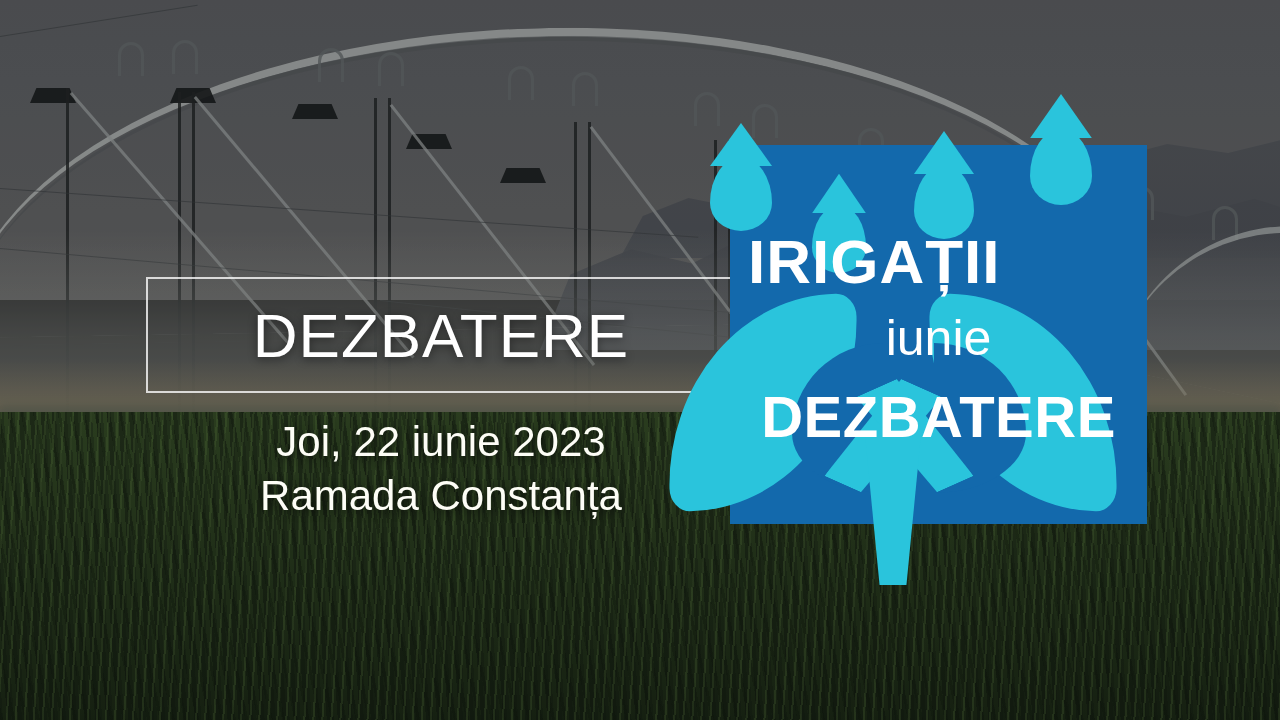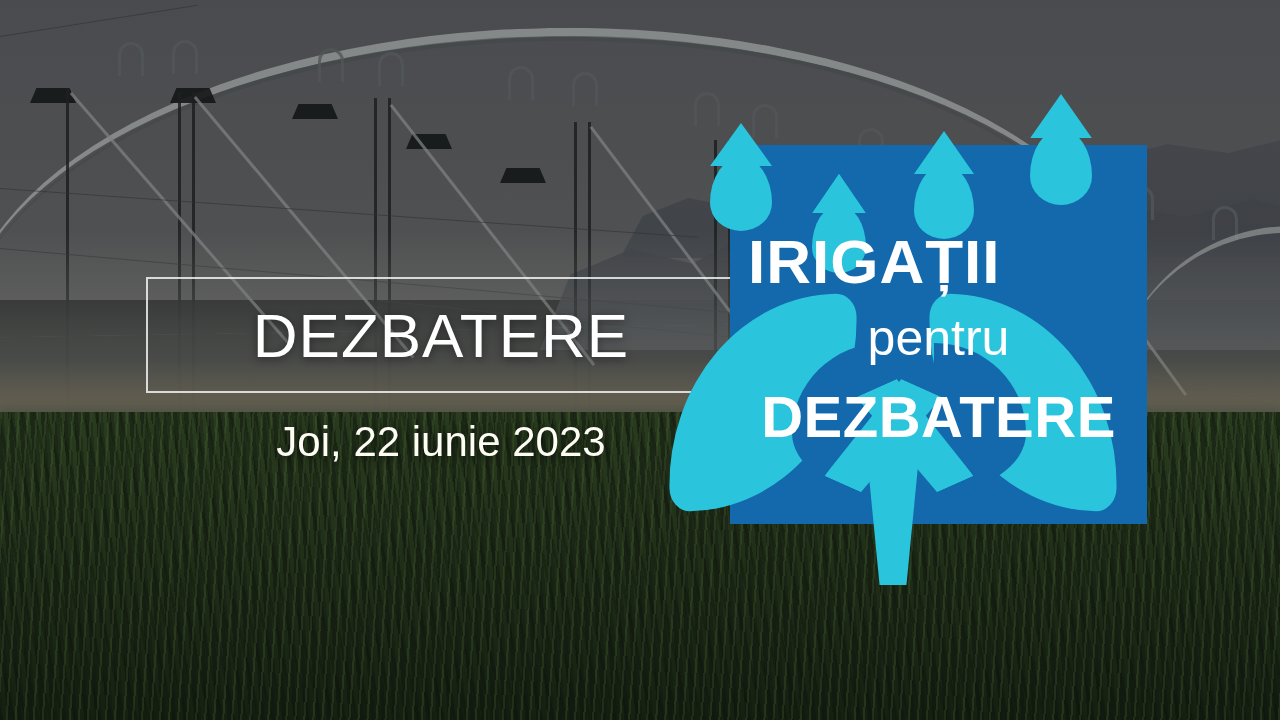--- a/index.html
+++ b/index.html
@@ -244,20 +244,21 @@
     </div>
 
     <div class="scrim"></div>
   </div>
 
   <div class="title-frame"></div>
   <div class="title-text">DEZBATERE</div>
 
   <div class="meta">
     <div>Joi, 22 iunie 2023</div>
+    <div>Ramada Constanța</div>
   </div>
 
   <div class="logo">
 
     <div class="logo-square"></div>
 
     <div class="drop" style="left:50px;  top:52px;  width:62px; height:74px;"></div>
     <div class="drop" style="left:152px; top:100px; width:54px; height:68px;"></div>
     <div class="drop" style="left:254px; top:60px;  width:60px; height:74px;"></div>
     <div class="drop" style="left:370px; top:24px;  width:62px; height:76px;"></div>
@@ -265,18 +266,18 @@
     <div class="leaf leaf-l"></div>
     <div class="leaf leaf-r"></div>
     <div class="notch notch-l"></div>
     <div class="notch notch-r"></div>
     <div class="branch branch-l"></div>
     <div class="branch branch-r"></div>
     <div class="trunk"></div>
 
     <div class="logo-text">
       <div class="t-irigatii">IRIGAȚII</div>
-      <div class="t-pentru">pentru</div>
+      <div class="t-pentru">iunie</div>
       <div class="t-dobrogea">DEZBATERE</div>
     </div>
   </div>
 
 </div>
 
 </body></html>

